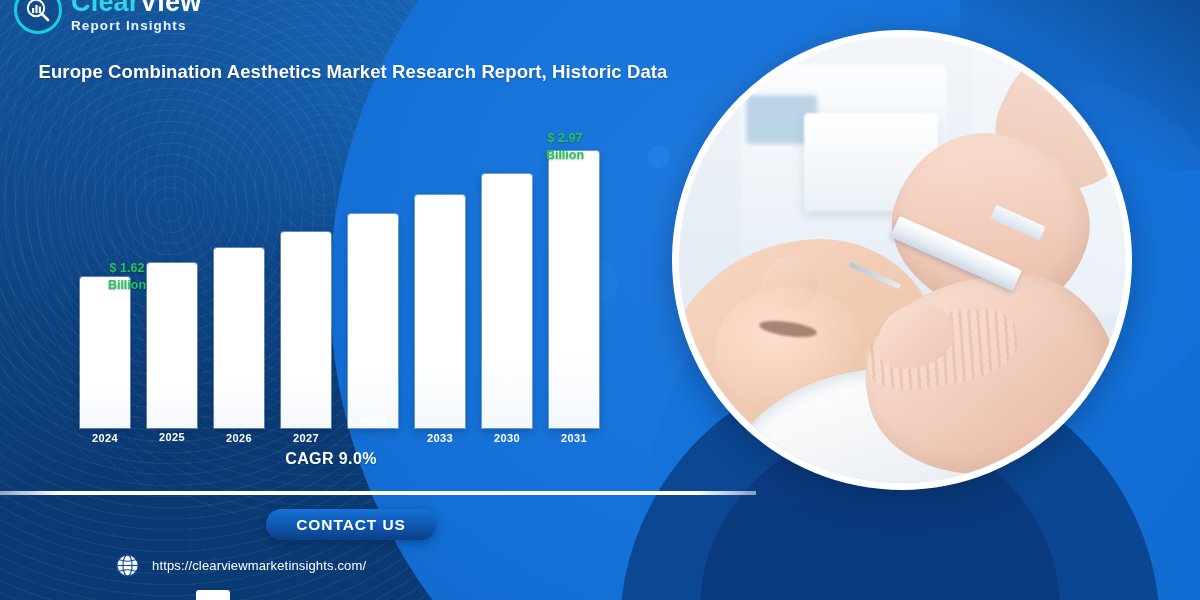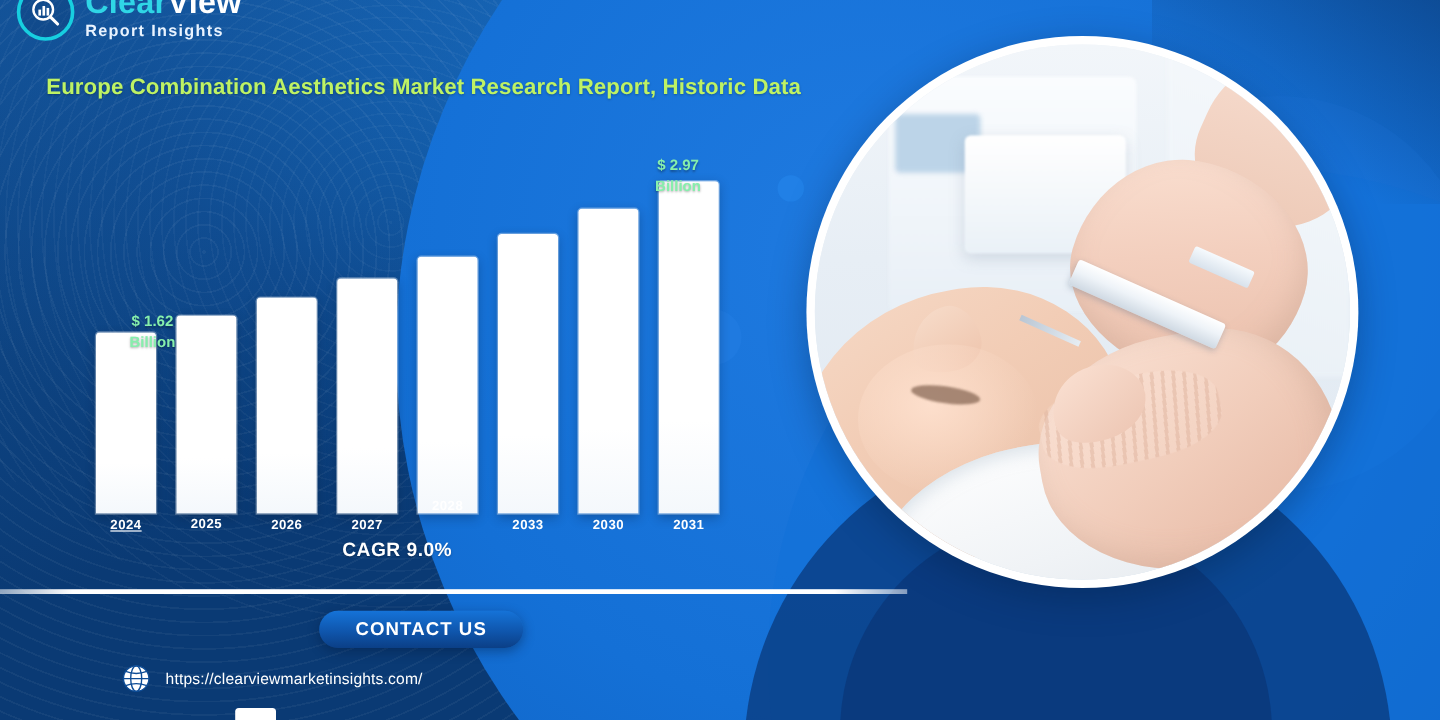--- a/index.html
+++ b/index.html
@@ -97,21 +97,21 @@
   }
   .logo-text .lt1 .ac { color:#2fd6e6; }
   .logo-text .lt2 {
     font-size:13.5px; font-weight:bold; color:#e9f3ff; letter-spacing:1.1px;
     display:block; margin-top:3px;
   }
 
   
   .title {
     position:absolute; left:18px; top:58px; width:670px;
-    color:#bef264; font-size:18.5px; font-weight:bold;
+    color:#ffffff; font-size:18.5px; font-weight:bold;
     line-height:1.48; text-align:center; letter-spacing:.1px;
     text-shadow:0 1px 2px rgba(0,0,0,.28);
     z-index:15;
   }
 
   
   .chart {
     position:absolute; left:40px; top:120px; width:560px; height:340px;
     z-index:12;
   }
@@ -128,21 +128,21 @@
     background:linear-gradient(180deg,#ffffff 0%,#ffffff 72%,#f4f8fc 100%);
     border-radius:3px 3px 0 0;
     box-shadow:0 0 0 1px rgba(255,255,255,.35), 0 3px 9px rgba(3,25,55,.3);
   }
   .bar-year {
     position:absolute; bottom:6px; width:50px; text-align:center;
     color:#ffffff; font-size:11px; font-weight:bold; letter-spacing:.4px;
   }
   .val-label {
     position:absolute; text-align:center;
-    color:#86efac; font-size:12.5px; font-weight:bold; line-height:1.35;
+    color:#22c55e; font-size:12.5px; font-weight:bold; line-height:1.35;
     text-shadow:0 1px 2px rgba(0,0,0,.35);
   }
   .val-first { left:46px; top:140px; width:82px; }
   .val-last  { left:482px; top:10px; width:86px; }
   .cagr {
     position:absolute; left:22px; width:538px; top:330px;
     text-align:center; color:#ffffff;
     font-size:16px; font-weight:bold; letter-spacing:.4px;
     text-shadow:0 1px 2px rgba(0,0,0,.3);
   }
@@ -282,21 +282,21 @@
     width:170px; height:31px; border-radius:16px;
     background:linear-gradient(180deg,#1573d8 0%,#0f56ad 55%,#0b3f86 100%);
     display:flex; align-items:center; justify-content:center;
     color:#ffffff; font-size:15.5px; font-weight:bold; letter-spacing:.9px;
     box-shadow:0 3px 10px rgba(3,26,60,.4);
     z-index:18; cursor:pointer;
   }
 
   
   .footer {
-    position:absolute; left:100px; top:552px;
+    position:absolute; left:114px; top:552px;
     display:flex; align-items:center; 
     z-index:18;
   }
   .f-item { display:flex; align-items:center; gap:11px; }
   .f-item .f-txt {
     color:#ffffff; font-size:13px; letter-spacing:.15px;
   }
   .f-ico { width:27px; height:27px; display:flex; align-items:center; justify-content:center; }
   .f-gap { width:38px; }
   .footer-extra {
@@ -372,21 +372,21 @@
   <div class="val-label val-first">
     <span>$ 1.62</span><br>
     <span>Billion</span>
   </div>
   <div class="val-label val-last">
     <span>$ 2.97</span><br>
     <span>Billion</span>
   </div>
 
   <div class="cagr">CAGR 9.0%</div>
-<div class="bar-year" style="left: 40px; position: absolute; top: 312px; text-decoration: underline;">2024</div>
+<div class="bar-year" style="left: 40px; position: absolute; top: 312px;">2024</div>
     <div class="bar-year" style="left: 107px; position: absolute; top: 311px;">2025</div>
     <div class="bar-year" style="left: 174px; position: absolute; top: 312px;">2026</div>
     <div class="bar-year" style="left: 241px; position: absolute; top: 312px;">2027</div>
     <div class="bar-year" style="left: 308px; position: absolute; top: 296px;">2028</div>
     <div class="bar-year" style="left: 375px; position: absolute; top: 312px;">2033</div>
     <div class="bar-year" style="left: 442px; position: absolute; top: 312px;">2030</div>
     <div class="bar-year" style="left: 509px; position: absolute; top: 312px;">2031</div>
   </div>
 
 <div class="photo-wrap">

